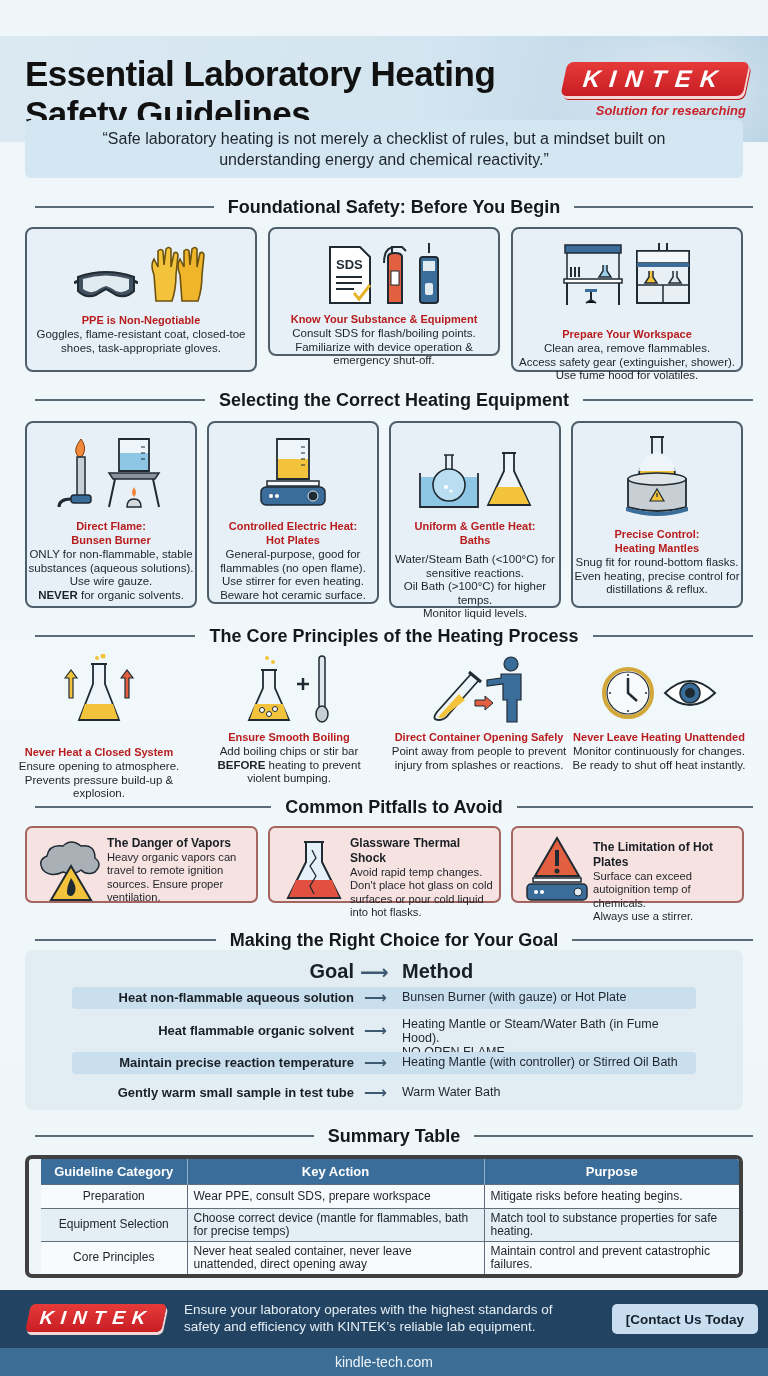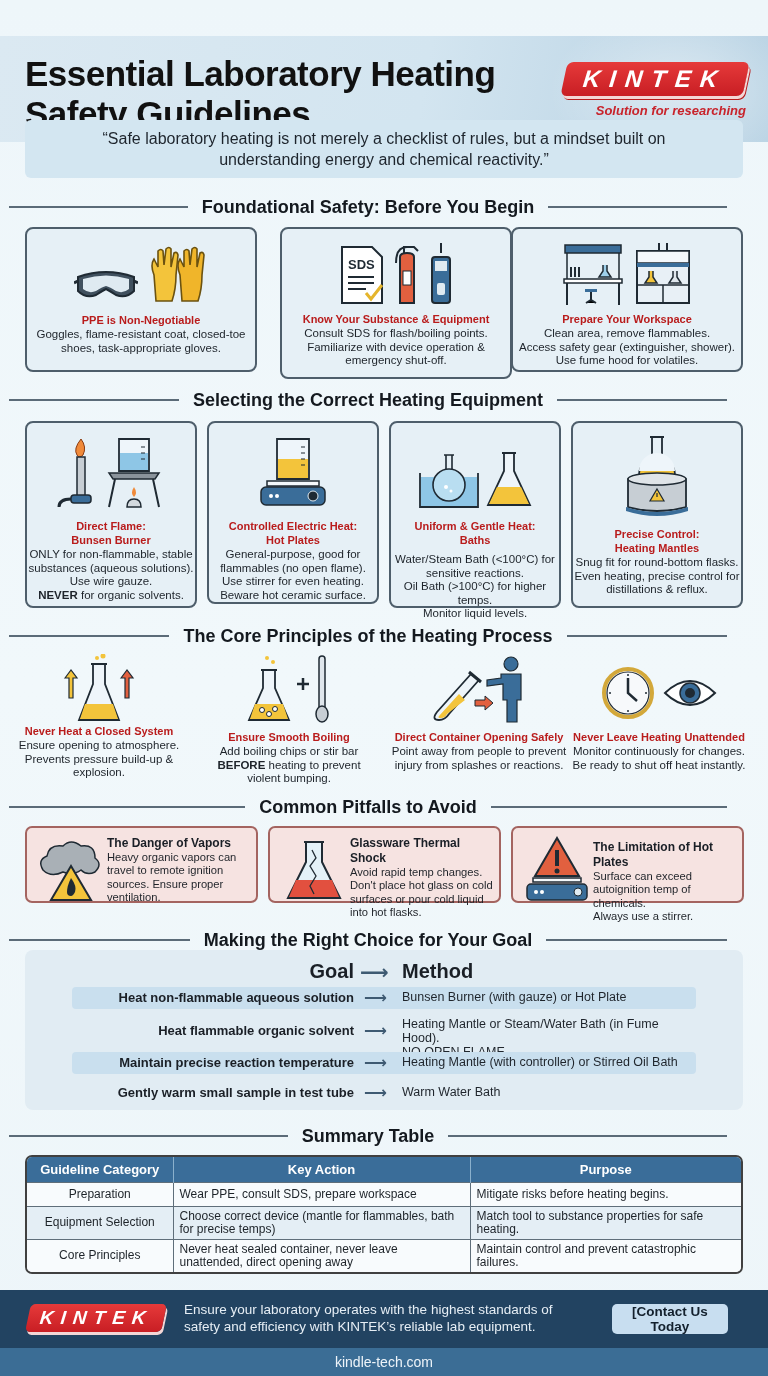--- a/index.html
+++ b/index.html
@@ -37,21 +37,21 @@
   }
   .brand-tag {
     margin-top: 7px; text-align: right; color: #c8232b; font-size: 13px; font-weight: bold; font-style: italic;
   }
   .quote {
     position: absolute; left: 25px; top: 120px; width: 718px; height: 58px;
     background: #d3e6f1; border-radius: 6px; text-align: center;
     font-size: 16px; line-height: 21px; color: #1d242c; padding-top: 8px;
   }
   .section-head {
-    position: absolute; left: 9px; width: 718px; height: 24px;
+    position: absolute; left: 35px; width: 718px; height: 24px;
     display: flex; align-items: center; gap: 14px;
   }
   .section-head .line { flex: 1; height: 2px; background: #5b6b78; }
   .section-head .label { font-size: 18px; font-weight: bold; white-space: nowrap; color: #14191f; }
   .card {
     position: absolute; background: #e6f0f6; border: 2px solid #4e5e6b; border-radius: 8px;
     text-align: center;
   }
   .card .icon-row { display: flex; justify-content: center; align-items: flex-end; gap: 10px; }
   .card-title { font-weight: bold; font-size: 11px; line-height: 14px; color: #b91c1c; }
@@ -75,22 +75,22 @@
   .choice-head .a { position: absolute; left: 360px; top: 0; color: #3e5a72; }
   .choice-head .m { position: absolute; left: 402px; }
   .choice-row { position: absolute; left: 72px; width: 624px; height: 22px; border-radius: 4px; }
   .choice-row.shaded { background: #c9dfee; }
   .choice-row .goal {
     position: absolute; right: 342px; top: 3px; font-weight: bold; font-size: 13px; white-space: nowrap;
   }
   .choice-row .arr { position: absolute; left: 292px; top: 1px; color: #3e5a72; font-weight: bold; font-size: 16px; }
   .choice-row .meth { position: absolute; left: 330px; top: 3px; font-size: 12.5px; line-height: 14px; color: #1f252c; }
   .summary {
-    position: absolute; left: 25px; top: 1155px; width: 718px; border: 2px solid #404040;
-    border-radius: 7px; overflow: hidden; border-collapse: separate;
+    position: absolute; left: 25px; top: 1155px; width: 718px; border: 4px solid #404040;
+    border-radius: 7px; overflow: hidden; border-collapse: separate; padding-left: 12px;
   }
   .summary table { width: 100%; border-collapse: collapse; font-size: 12px; }
   .summary th {
     background: #3a6d99; color: #fff; font-size: 13px; height: 25px; font-weight: bold;
     border-right: 1px solid #8ab0cc;
   }
   .summary td { border-top: 1px solid #5f6e7a; border-right: 1px solid #5f6e7a; padding: 2px 6px; line-height: 13px; color: #1d2329; }
   .summary tr:nth-child(even) td { background: #e4eef5; }
   .summary tr:nth-child(odd) td { background: #f8fbfd; }
   .summary td:first-child { text-align: center; }
@@ -101,21 +101,21 @@
   .footer .f-brand {
     position: absolute; left: 28px; top: 14px; width: 136px; height: 28px;
     background: linear-gradient(180deg, #e63a3a, #c81e24); border-radius: 5px; transform: skewX(-12deg);
     box-shadow: 2px 3px 0 #f3d6d6; display: flex; align-items: center; justify-content: center;
   }
   .footer .f-brand span { color: #fff; font-size: 19px; font-weight: bold; font-style: italic; letter-spacing: 7px; transform: skewX(6deg); }
   .footer .f-text {
     position: absolute; left: 184px; top: 11px; width: 390px; color: #e6eef5; font-size: 13.5px; line-height: 17px;
   }
   .footer .f-btn {
-    position: absolute; left: 612px; top: 14px; width: 116px; height: 30px; border-radius: 5px;
+    position: absolute; left: 612px; top: 14px; width: 146px; height: 30px; border-radius: 5px;
     background: #c8def0; color: #13202d; font-weight: bold; font-size: 13.5px;
     display: flex; align-items: center; justify-content: center; border: none;
     font-family: "Liberation Sans", sans-serif; cursor: pointer;
   }
   .site-bar {
     position: absolute; left: 0; top: 1348px; width: 768px; height: 28px; background: #3b6d95;
     color: #eef4f9; font-size: 14px; text-align: center; line-height: 28px;
   }
   svg { display: block; }
 </style>
@@ -158,21 +158,21 @@
       <path d="M34 56 L32 30 Q28 20 32 14 L36 22 L36 6 Q39 3 41 6 L42 20 L44 4 Q47 1 49 4 L49 22 L52 8 Q55 6 56 10 L54 30 Q54 44 50 56 Z" fill="#f0b52a" stroke="#6b5210" stroke-width="1.6"></path>
     </svg>
   </div>
   <div class="card-title" style="margin-top:10px">PPE is Non-Negotiable</div>
   <div class="card-desc" style="margin-top:1px">
     <div>Goggles, flame-resistant coat, closed-toe</div>
     <div>shoes, task-appropriate gloves.</div>
   </div>
 </div>
 
-<div class="card" style="left:280px;top:227px;width:232px;height:152px">
+<div class="card" style="left:268px;top:227px;width:232px;height:129px">
   <div class="icon-row" style="margin-top:11px;height:65px;gap:8px">
     <svg width="44" height="60" viewBox="0 0 44 60">
       <path d="M2 2 H32 L42 12 V58 H2 Z" fill="#fff" stroke="#1f2a33" stroke-width="2"></path>
       <text x="8" y="24" font-size="13" font-weight="bold" font-family="Liberation Sans, sans-serif" fill="#1f2a33">SDS</text>
       <path d="M8 32 H34 M8 38 H34 M8 44 H26" stroke="#1f2a33" stroke-width="2"></path>
       <path d="M26 48 L31 54 L42 40" stroke="#e5b52c" stroke-width="3" fill="none"></path>
     </svg>
     <svg width="30" height="62" viewBox="0 0 30 62">
       <path d="M8 14 Q8 10 15 10 Q22 10 22 14 V60 H8 Z" fill="#e2603f" stroke="#1f2a33" stroke-width="2"></path>
       <rect x="11" y="28" width="8" height="14" fill="#fff" stroke="#1f2a33" stroke-width="1"></rect>
@@ -208,21 +208,21 @@
     <svg width="56" height="62" viewBox="0 0 56 62">
       <path d="M24 0 V8 M32 0 V8" stroke="#1f2a33" stroke-width="2"></path>
       <rect x="2" y="8" width="52" height="52" fill="#e8f0f6" stroke="#1f2a33" stroke-width="2"></rect>
       <rect x="2" y="8" width="52" height="12" fill="#f4f8fb" stroke="#1f2a33" stroke-width="1.5"></rect>
       <rect x="2" y="20" width="52" height="4" fill="#3a6d99"></rect>
       <path d="M14 28 V34 L10 40 H22 L18 34 V28" fill="#f3c43b" stroke="#1f2a33" stroke-width="1.5"></path>
       <path d="M38 28 V34 L34 40 H46 L42 34 V28" fill="#dfe6ec" stroke="#1f2a33" stroke-width="1.5"></path>
       <path d="M2 42 H54 M28 42 V60" stroke="#1f2a33" stroke-width="1.5"></path>
     </svg>
   </div>
-  <div class="card-title" style="margin-top:7px">Prepare Your Workspace</div>
+  <div class="card-title" style="margin-top:22px">Prepare Your Workspace</div>
   <div class="card-desc" style="margin-top:1px">
     <div>Clean area, remove flammables.</div>
     <div>Access safety gear (extinguisher, shower).</div>
     <div>Use fume hood for volatiles.</div>
   </div>
 </div>
 
 <div class="section-head" style="top:388px">
   <div class="line"></div>
   <div class="label">Selecting the Correct Heating Equipment</div>
@@ -345,21 +345,21 @@
   <div class="icon-row">
     <svg width="76" height="70" viewBox="0 0 76 70">
       <circle cx="36" cy="4" r="2" fill="#f3c43b"></circle>
         <circle cx="42" cy="2" r="2.5" fill="#f3c43b"></circle>
       <path d="M4 24 L10 16 L16 24 H12 V44 H8 V24 Z" fill="#f3c43b" stroke="#1f2a33" stroke-width="1.2"></path>
       <path d="M60 24 L66 16 L72 24 H68 V44 H64 V24 Z" fill="#e2603f" stroke="#1f2a33" stroke-width="1.2"></path>
       <path d="M30 10 H46 M32 10 V30 L18 66 H58 L44 30 V10" fill="#eef5fa" stroke="#1f2a33" stroke-width="1.8"></path>
       <path d="M24 50 H52 L57 65 H19 Z" fill="#f3c43b"></path>
     </svg>
   </div>
-  <div class="card-title" style="margin-top:0">Never Heat a Closed System</div>
+  <div class="card-title" style="margin-top:21px">Never Heat a Closed System</div>
   <div class="card-desc" style="margin-top:1px">
     <div>Ensure opening to atmosphere.</div>
     <div>Prevents pressure build-up &amp;</div>
     <div>explosion.</div>
   </div>
 </div>
 
 <div class="principle" style="left:200px;top:652px">
   <div class="icon-row">
     <svg width="46" height="70" viewBox="0 0 46 70">

